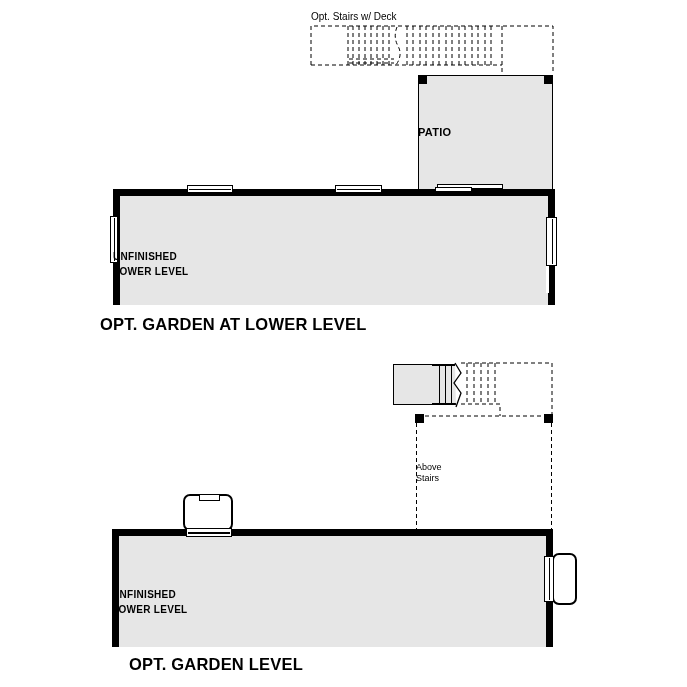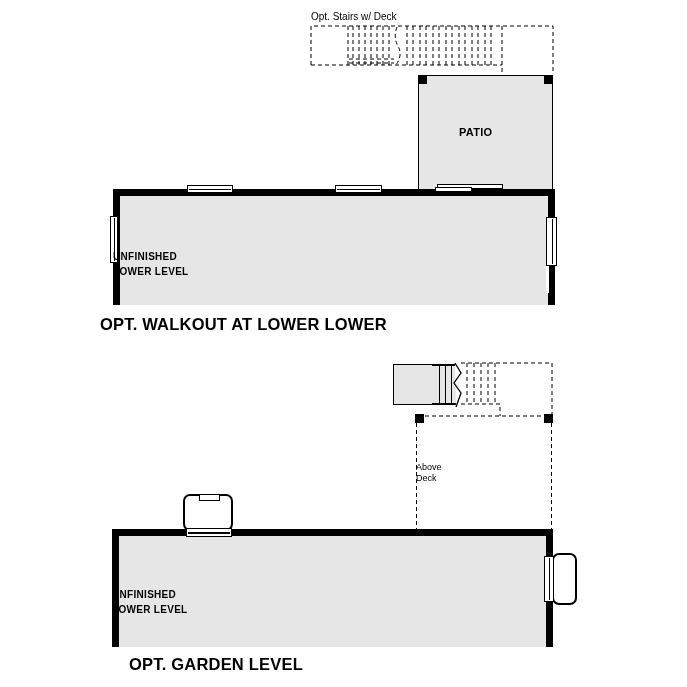--- a/index.html
+++ b/index.html
@@ -82,21 +82,21 @@
       <line x1="416.5" y1="423" x2="416.5" y2="529"></line>
       <line x1="551.5" y1="423" x2="551.5" y2="529"></line>
     </g>
   </svg>
 
   <div class="lbl lbl-small abs" style="left:311px;top:11px;width:242px;">Opt. Stairs w/ Deck</div>
 
   <div class="abs fill" style="left:418px;top:75px;width:135px;height:115px;border:1px solid #000;box-sizing:border-box;"></div>
   <div class="abs post" style="left:418px;top:75px;"></div>
   <div class="abs post" style="left:544px;top:75px;"></div>
-  <div class="lbl lbl-patio abs" style="left:418px;top:126px;width:135px;margin-left:41px;">PATIO</div>
+  <div class="lbl lbl-patio abs" style="left:418px;top:126px;width:135px;">PATIO</div>
 
   <div class="abs fill" style="left:113px;top:189px;width:442px;height:116px;"></div>
   <div class="abs wall" style="left:113px;top:189px;width:442px;height:7px;"></div>
   <div class="abs wall" style="left:113px;top:189px;width:7px;height:116px;"></div>
   <div class="abs wall" style="left:548px;top:189px;width:7px;height:116px;"></div>
 
   <div class="abs win" style="left:187px;top:185px;width:46px;height:8px;">
     <div class="hline"></div>
   </div>
   <div class="abs win" style="left:335px;top:185px;width:47px;height:8px;">
@@ -111,38 +111,38 @@
   <div class="abs" style="left:546px;top:266px;width:3px;height:27px;background:#fff;"></div>
 
   <div class="abs win" style="left:437px;top:184px;width:66px;height:5px;"></div>
   <div class="abs win" style="left:435px;top:187px;width:37px;height:5px;"></div>
 
   <div class="lbl lbl-room abs" style="left:113px;top:249px;width:442px;">
     <div>UNFINISHED</div>
     <div>LOWER LEVEL</div>
   </div>
 
-  <div class="lbl caption abs" style="left:100px;top:315px;width:462px;">OPT. WALKOUT AT LOWER LOWER</div>
+  <div class="lbl caption abs" style="left:100px;top:315px;width:462px;">OPT. GARDEN AT LOWER LEVEL</div>
 
   <div class="abs fill" style="left:393px;top:364px;width:40px;height:41px;border:1px solid #000;box-sizing:border-box;"></div>
   <div class="abs fill" style="left:432px;top:364px;width:24px;height:41px;border-top:2px solid #000;border-bottom:2px solid #000;box-sizing:border-box;">
     <div class="treadline" style="left:7px;"></div>
     <div class="treadline" style="left:13px;"></div>
     <div class="treadline" style="left:19px;"></div>
   </div>
   <svg class="abs" style="left:450px;top:361px;" width="16" height="48" viewBox="0 0 16 48">
     <path d="M5,2 l6,10 l-7,10 l7,10 l-5,14" stroke="#000" stroke-width="1.3" fill="#fff"></path>
   </svg>
 
   <div class="abs post" style="left:415px;top:414px;"></div>
   <div class="abs post" style="left:544px;top:414px;"></div>
 
   <div class="lbl lbl-tiny abs" style="left:416px;top:462px;width:136px;">
     <div>Above</div>
-    <div>Deck</div>
+    <div>Stairs</div>
   </div>
 
   <div class="abs well" style="left:183px;top:494px;width:50px;height:37px;"></div>
   <div class="abs" style="left:199px;top:494px;width:21px;height:7px;background:#fff;border:1.5px solid #000;box-sizing:border-box;"></div>
   <div class="abs well" style="left:552px;top:553px;width:25px;height:52px;"></div>
 
   <div class="abs fill" style="left:112px;top:529px;width:441px;height:118px;"></div>
   <div class="abs wall" style="left:112px;top:529px;width:441px;height:7px;"></div>
   <div class="abs wall" style="left:112px;top:529px;width:7px;height:118px;"></div>
   <div class="abs wall" style="left:546px;top:529px;width:7px;height:118px;"></div>

